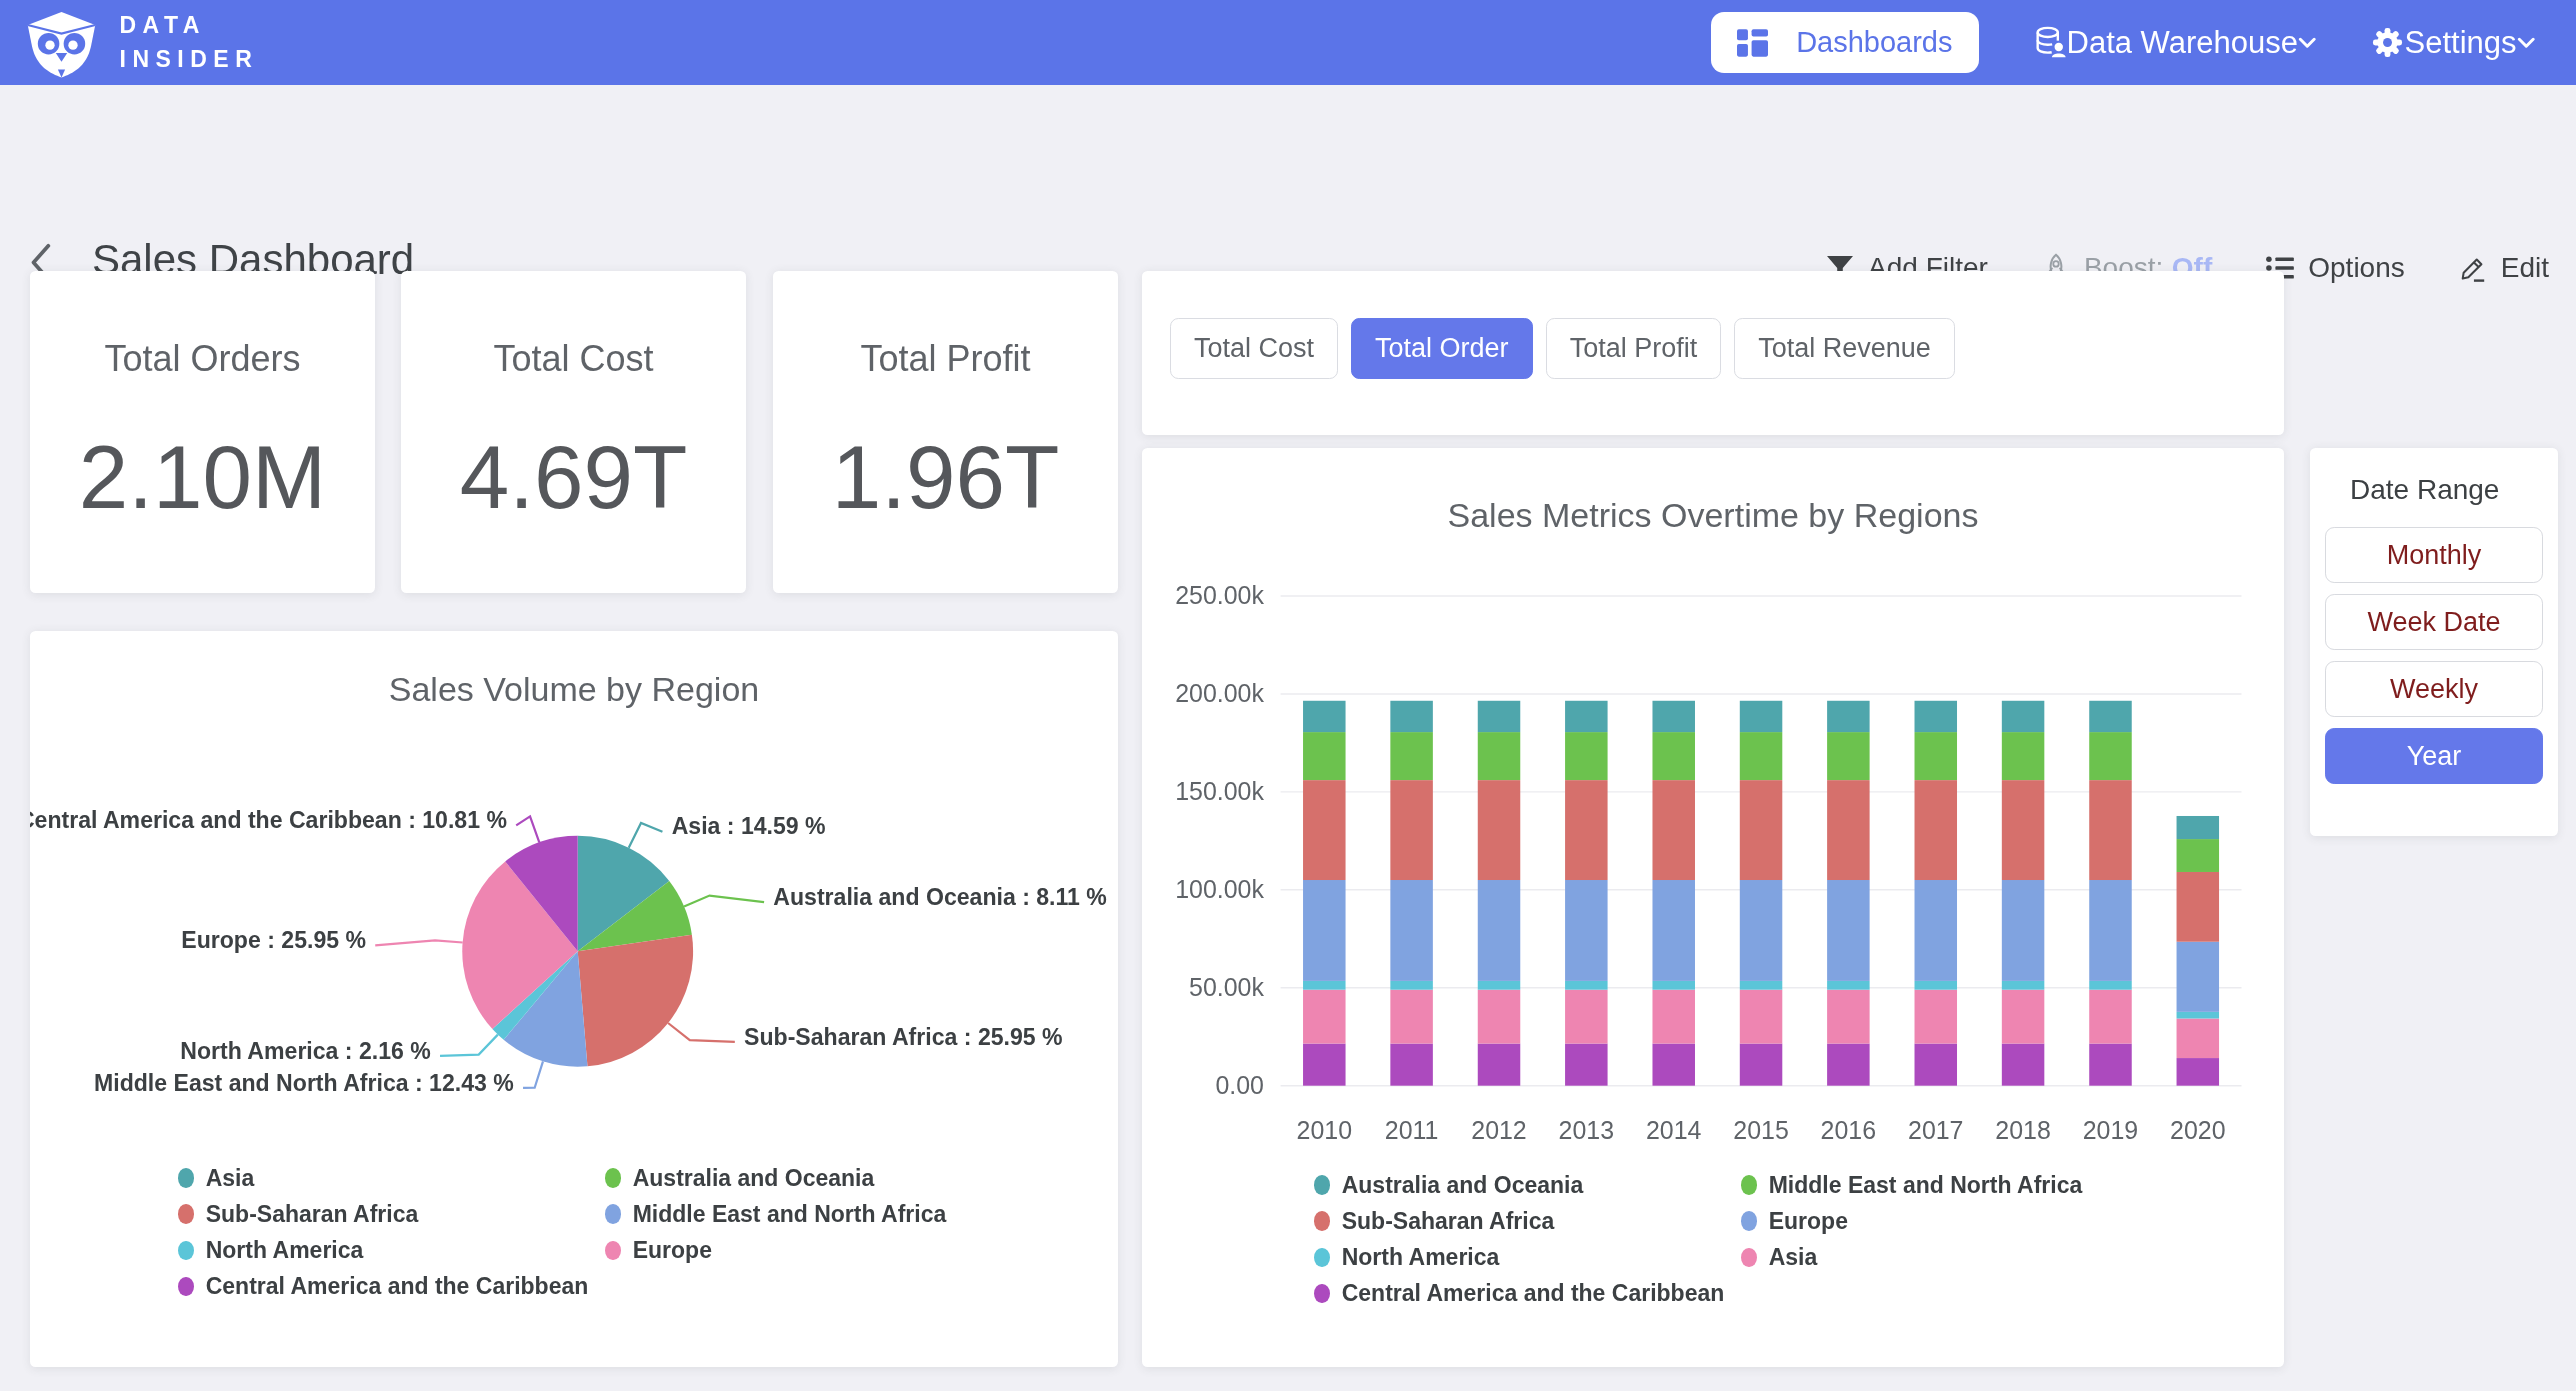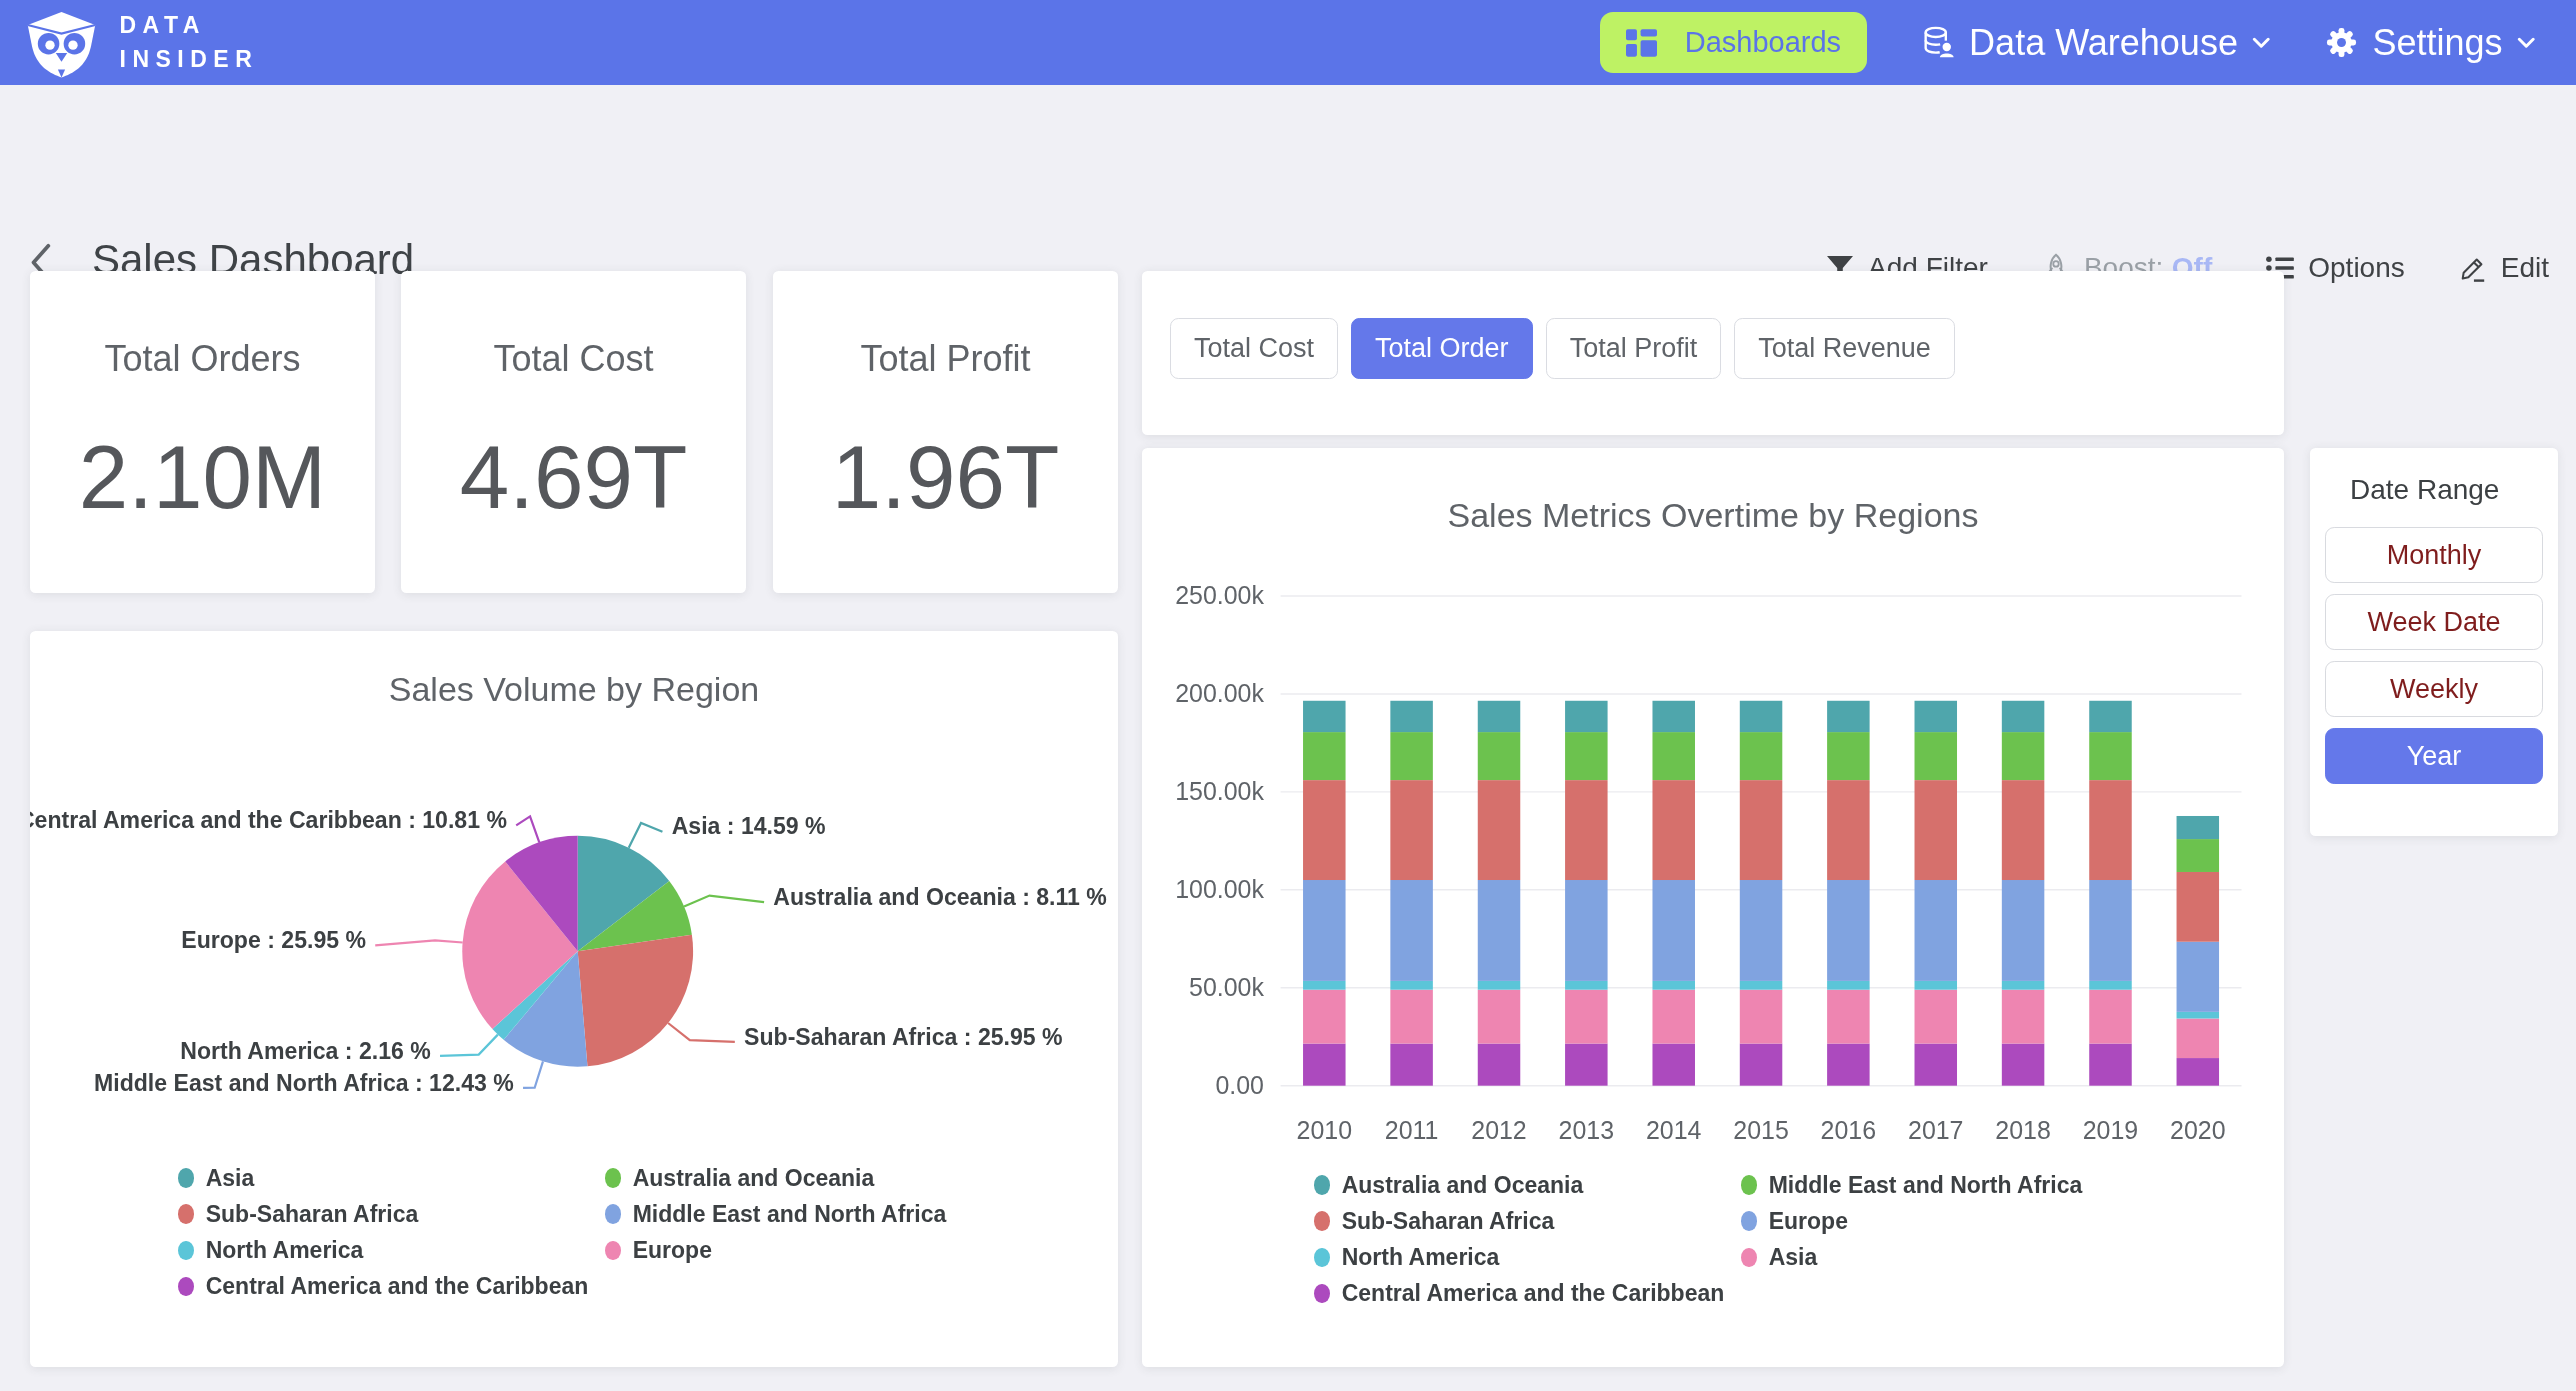--- a/index.html
+++ b/index.html
@@ -14,25 +14,25 @@
   .topbar {
     position:absolute; left:0; top:0; width:2576px; height:85px;
     background:#5B74E8; display:flex; align-items:center;
     justify-content:space-between; padding:0 41px 0 22px;
   }
   .brand { display:flex; align-items:center; gap:18.5px; }
   .brand-text { display:flex; flex-direction:column; gap:6.5px;
     color:#fff; font-weight:bold; font-size:23px; letter-spacing:6.5px; }
   .topnav { display:flex; align-items:center; gap:55px; }
   .nav-pill {
-    background:#bef264; color:#5B74E8; display:flex; gap:28px; align-items:center;
+    background:#ffffff; color:#5B74E8; display:flex; gap:28px; align-items:center;
     padding:0 26px; height:61px; border-radius:13px; font-size:29px; font-weight:500;
     cursor:pointer;
   }
-  .nav-item { display:flex; align-items:center; gap:14px; color:#fff; font-size:36px; cursor:pointer; }
+  .nav-item { display:flex; align-items:center; color:#fff; font-size:31px; cursor:pointer; }
 
   
   .pagehead {
     position:absolute; left:0; top:121px; width:2576px; height:163px;
     display:flex; align-items:flex-end; padding:0 27px;
   }
   .back-btn { background:none; border:none; padding:0; cursor:pointer; display:flex; align-items:center; }
   .page-title { font-size:42px; font-weight:400; color:#3F4347; margin:0 0 0 39px; }
   .head-actions { margin-left:auto; display:flex; gap:54px; align-items:center;
     font-size:28px; color:#3F4245; font-weight:500; }

